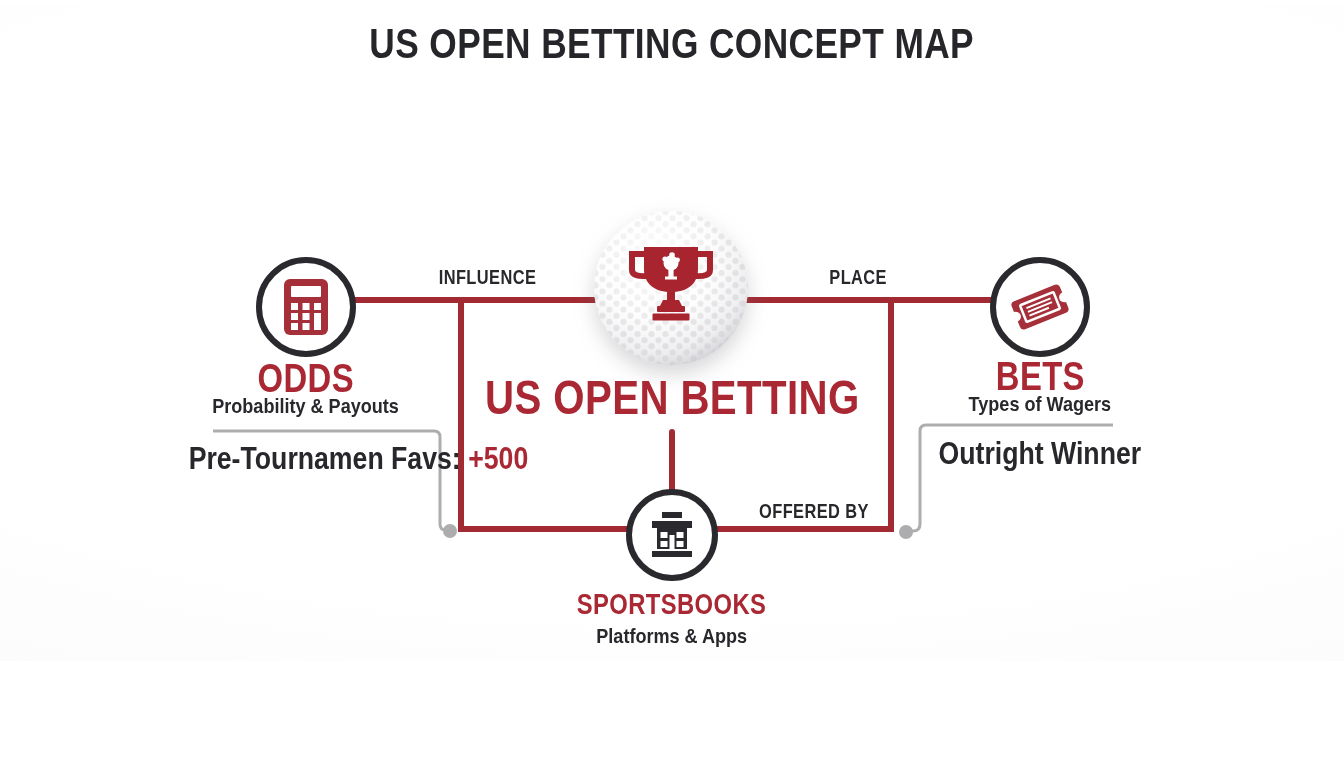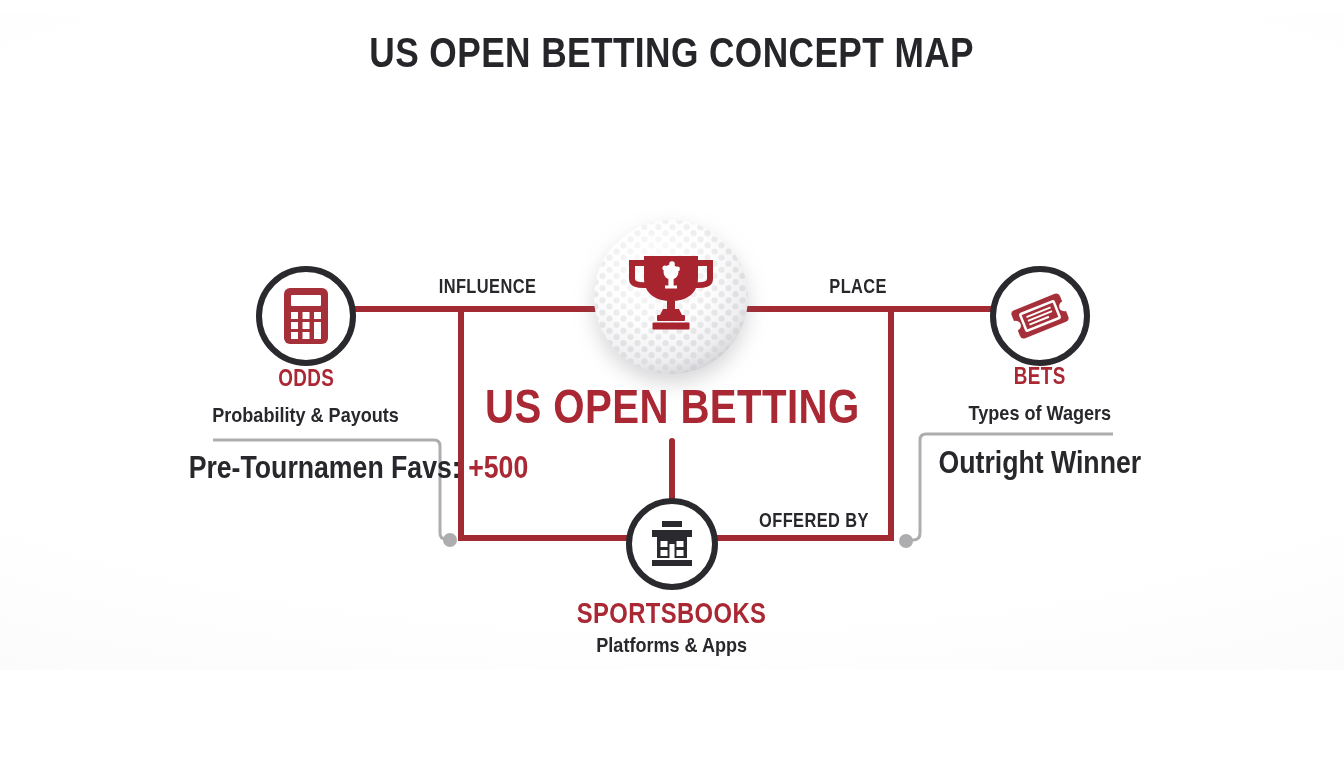--- a/index.html
+++ b/index.html
@@ -1,27 +1,27 @@
 <!DOCTYPE html>
 <html><head>
 <meta charset="utf-8">
 <style>
   html,body{margin:0;padding:0;background:#fff;}
   #stage{
-    position:relative;width:1344px;height:656px;margin:14px auto;overflow:hidden;
+    position:relative;width:1344px;height:656px;margin:5px auto;overflow:hidden;
     background:radial-gradient(ellipse 120% 90% at 50% 42%, #ffffff 55%, #fbfbfc 80%, #f4f4f6 100%);
     font-family:"Liberation Sans","DejaVu Sans",sans-serif;font-weight:bold;
   }
   .label{position:absolute;text-align:center;color:#28282c;line-height:1.05;}
   .cond{display:inline-block;white-space:nowrap;transform:scaleX(.82);transform-origin:50% 50%;}
   .cond85{display:inline-block;white-space:nowrap;transform:scaleX(.86);transform-origin:50% 50%;}
   .red{color:#a92833;}
   .title{top:16px;left:0;width:100%;font-size:43px;letter-spacing:.5px;color:#26262a;}
   .edge-label{font-size:20px;letter-spacing:.5px;color:#28282c;}
-  .node-label{font-size:23px;letter-spacing:.5px;}
+  .node-label{font-size:40px;letter-spacing:.5px;}
   .node-sub{font-size:21px;}
   .note{font-size:31px;}
   .center-label{font-size:49px;letter-spacing:.5px;}
   .circle{
     position:absolute;box-sizing:border-box;border:6px solid #2a2a2e;border-radius:50%;
     background:#fff;display:flex;align-items:center;justify-content:center;
   }
   .wires{position:absolute;left:0;top:0;}
   .ball{position:absolute;left:592px;top:204px;width:158px;height:158px;
         filter:drop-shadow(0 9px 10px rgba(110,110,118,.28));}

